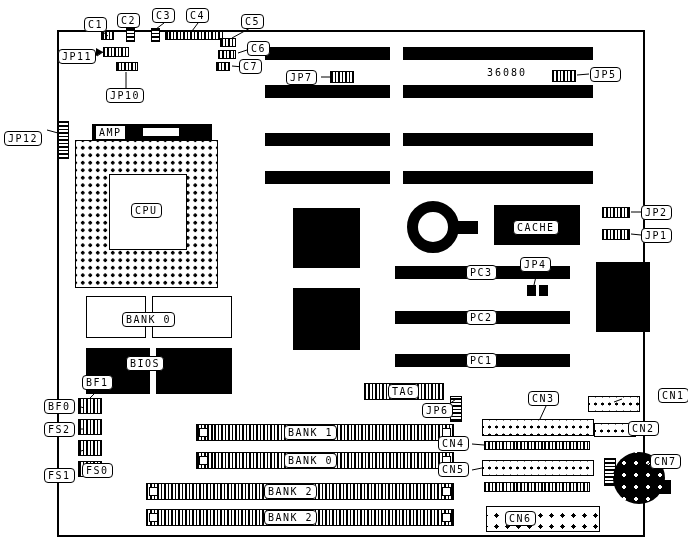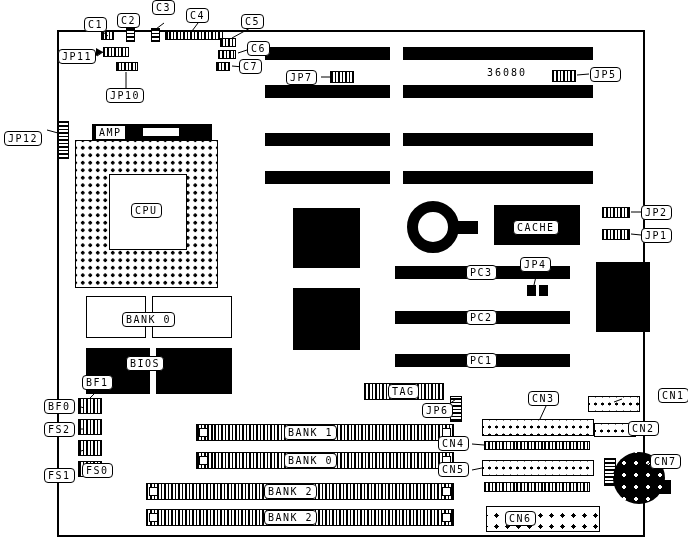--- a/index.html
+++ b/index.html
@@ -178,21 +178,21 @@
         <line x1="628" y1="429" x2="634" y2="430"></line>
       <line x1="472" y1="444" x2="484" y2="445"></line>
         <line x1="472" y1="470" x2="482" y2="468"></line>
       <line x1="650" y1="462" x2="641" y2="470"></line>
     </g>
   </svg>
   <div class="arrow-r" style="left:96px;top:48px"></div>
 
   <div class="callout" style="left:84px;top:17px">C1</div>
   <div class="callout" style="left:117px;top:13px">C2</div>
-  <div class="callout" style="left:152px;top:0">C3</div>
+  <div class="callout" style="left:152px;top:8px">C3</div>
   <div class="callout" style="left:186px;top:8px">C4</div>
   <div class="callout" style="left:241px;top:14px">C5</div>
   <div class="callout" style="left:247px;top:41px">C6</div>
   <div class="callout" style="left:239px;top:59px">C7</div>
   <div class="callout" style="left:58px;top:49px">JP11</div>
   <div class="callout" style="left:106px;top:88px">JP10</div>
   <div class="callout" style="left:286px;top:70px">JP7</div>
   <div class="callout" style="left:590px;top:67px">JP5</div>
   <div class="callout" style="left:4px;top:131px">JP12</div>
   <div class="callout" style="left:641px;top:205px">JP2</div>

